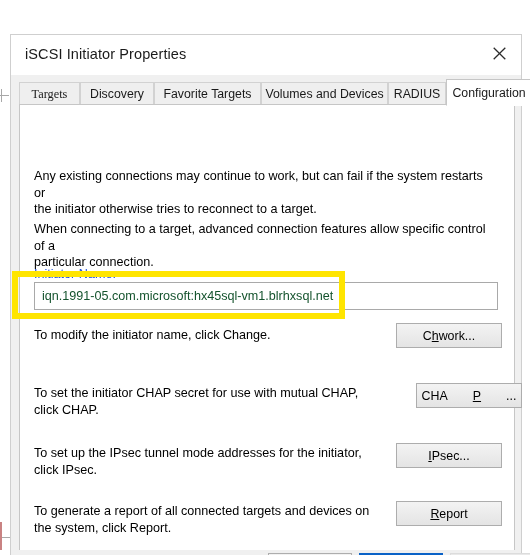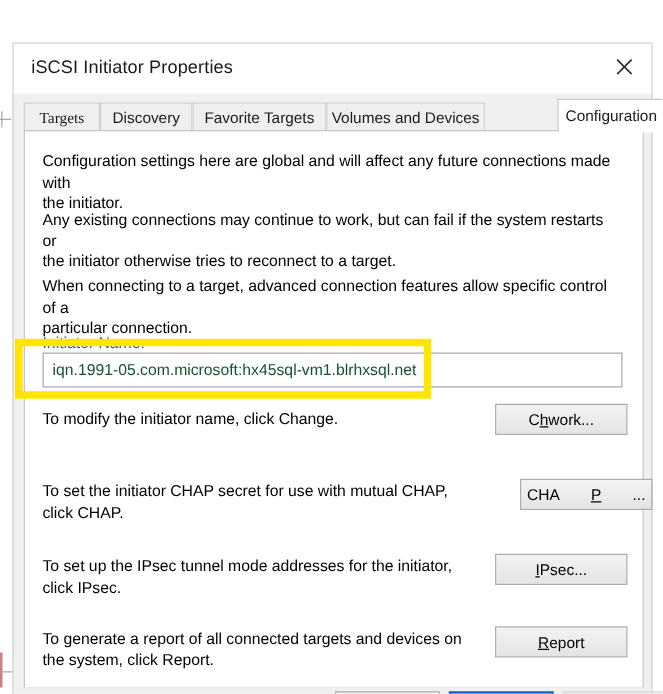--- a/index.html
+++ b/index.html
@@ -258,29 +258,30 @@
         </div>
       <div class="tab" style="left:61px;  width:74px;">
           <span>Discovery</span>
         </div>
       <div class="tab" style="left:135px; width:107px;">
           <span>Favorite Targets</span>
         </div>
       <div class="tab" style="left:242px; width:127px;">
           <span>Volumes and Devices</span>
         </div>
+      <div class="tab" style="left:369px; width:58px;">
+          <span>RADIUS</span>
+        </div>
       <div class="tab selected" style="left:427px; width:86px;">
           <span>Configuration</span>
         </div>
     </div>
 
     <div class="panel">
 
-      <div class="para" style="left:14px; top:16px;  width:460px;">Configuration settings here are global and will affect any future connections made with
-the initiator.</div>
       <div class="para" style="left:14px; top:63px;  width:460px;">Any existing connections may continue to work, but can fail if the system restarts or
 the initiator otherwise tries to reconnect to a target.</div>
       <div class="para" style="left:14px; top:116px; width:460px;">When connecting to a target, advanced connection features allow specific control of a
 particular connection.</div>
 
       <div class="field-label" style="left:14px; top:162px;">Initiator Name:</div>
 
       <input class="text-input" style="left: 14px; top: 177px; width: 464px; height: 28px;" type="text" value="iqn.1991-05.com.microsoft:hx45sql-vm1.blrhxsql.net">
 
       <div class="para" style="left:14px; top:222px; width:350px;">To modify the initiator name, click Change.</div>

